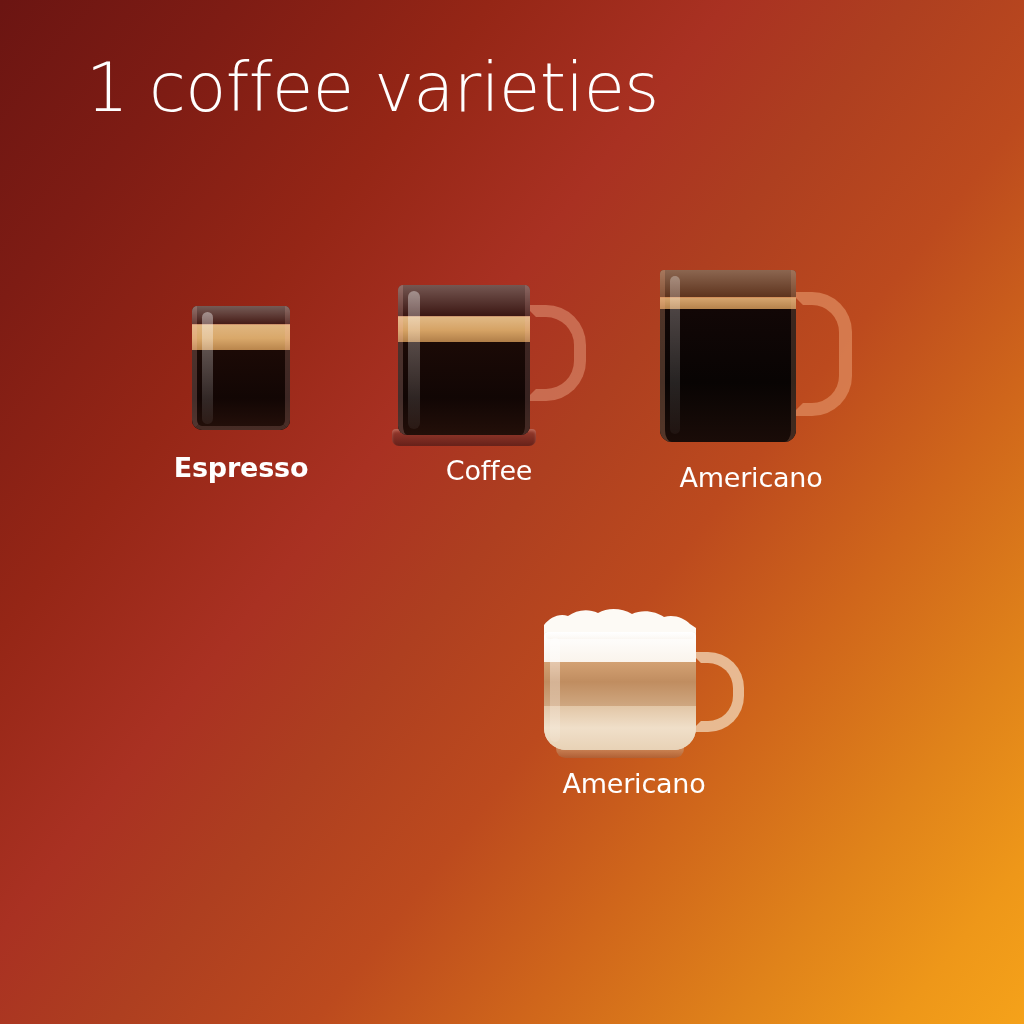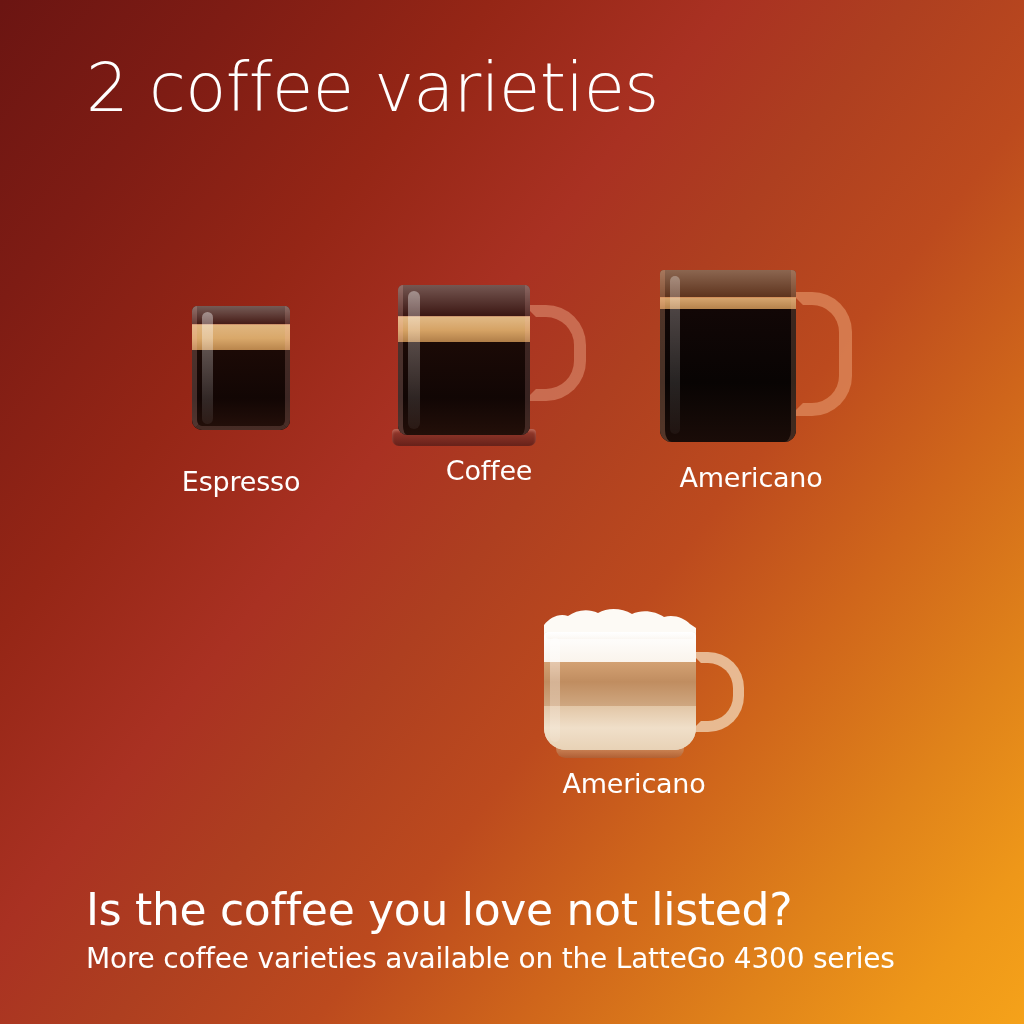--- a/index.html
+++ b/index.html
@@ -129,21 +129,21 @@
     border-left:5px solid rgba(255,190,180,.22);
     border-right:5px solid rgba(255,190,180,.18);
     border-bottom:4px solid rgba(255,200,190,.16);
     pointer-events:none;
   }
   #espresso .hl {
     position:absolute; left:24px; top:6px; width:11px; height:112px;
     background:linear-gradient(180deg,rgba(255,255,255,.40),rgba(255,255,255,.06));
     border-radius:6px;
   }
-  #espresso .caption { top:160px; }
+  #espresso .caption { top:146px;font-weight:bold; }
 
   
   #coffee { left:386px; top:285px; width:206px; height:220px; }
   #coffee .glassbody {
     left:12px; top:0; width:132px; height:150px;
     border-radius:5px 5px 9px 9px;
     background:#190806;
   }
   #coffee .crema {
     position:absolute; left:0; right:0; top:31px; height:26px;
@@ -313,21 +313,21 @@
     background:linear-gradient(180deg,rgba(226,176,132,.7),rgba(168,100,62,.7));
   }
   #cappuccino .caption { top:160px; }
 </style>
 </head>
 <body>
 
 <div id="poster">
 
   <div class="headline">
-    <span class="ln1">2 coffee varieties</span>
+    <span class="ln1">1 coffee varieties</span>
   </div>
 
   <div class="drink" id="espresso">
     <div class="vessel">
       <div class="glassbody">
         <div class="liquid"></div>
         <div class="crema"></div>
         <div class="rimband"></div>
       </div>
       <div class="glassedge"></div>
@@ -379,18 +379,14 @@
         <div class="milk"></div>
         <div class="mid"></div>
         <div class="foam"></div>
         <div class="rimline"></div>
       </div>
       <div class="hl"></div>
     </div>
     <span class="caption">Americano</span>
   </div>
 
-  <div class="footer">
-    <span class="f1">Is the coffee you love not listed?</span>
-    <span class="f2">More coffee varieties available on the LatteGo 4300 series</span>
-  </div>
 
 </div>
 
 </body></html>

